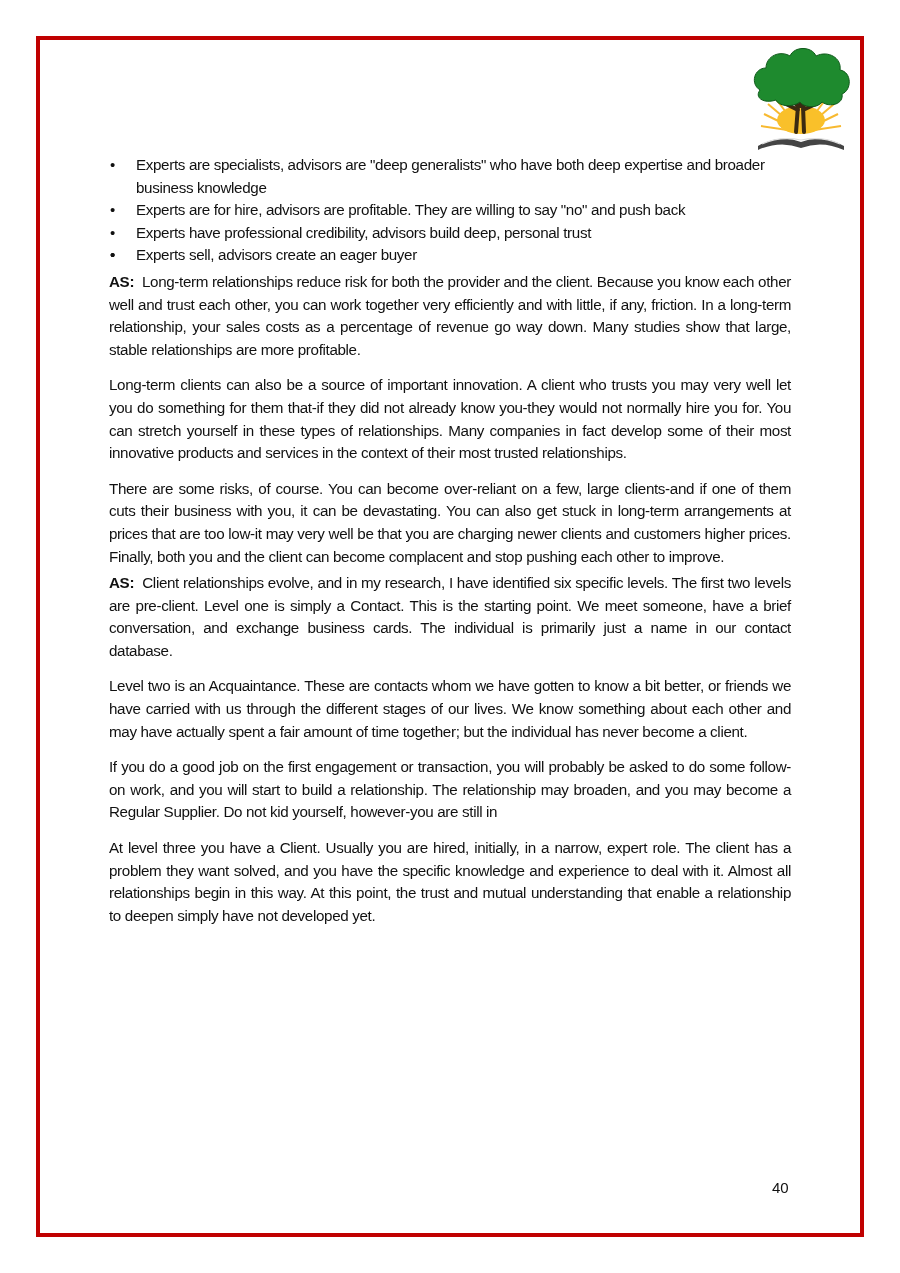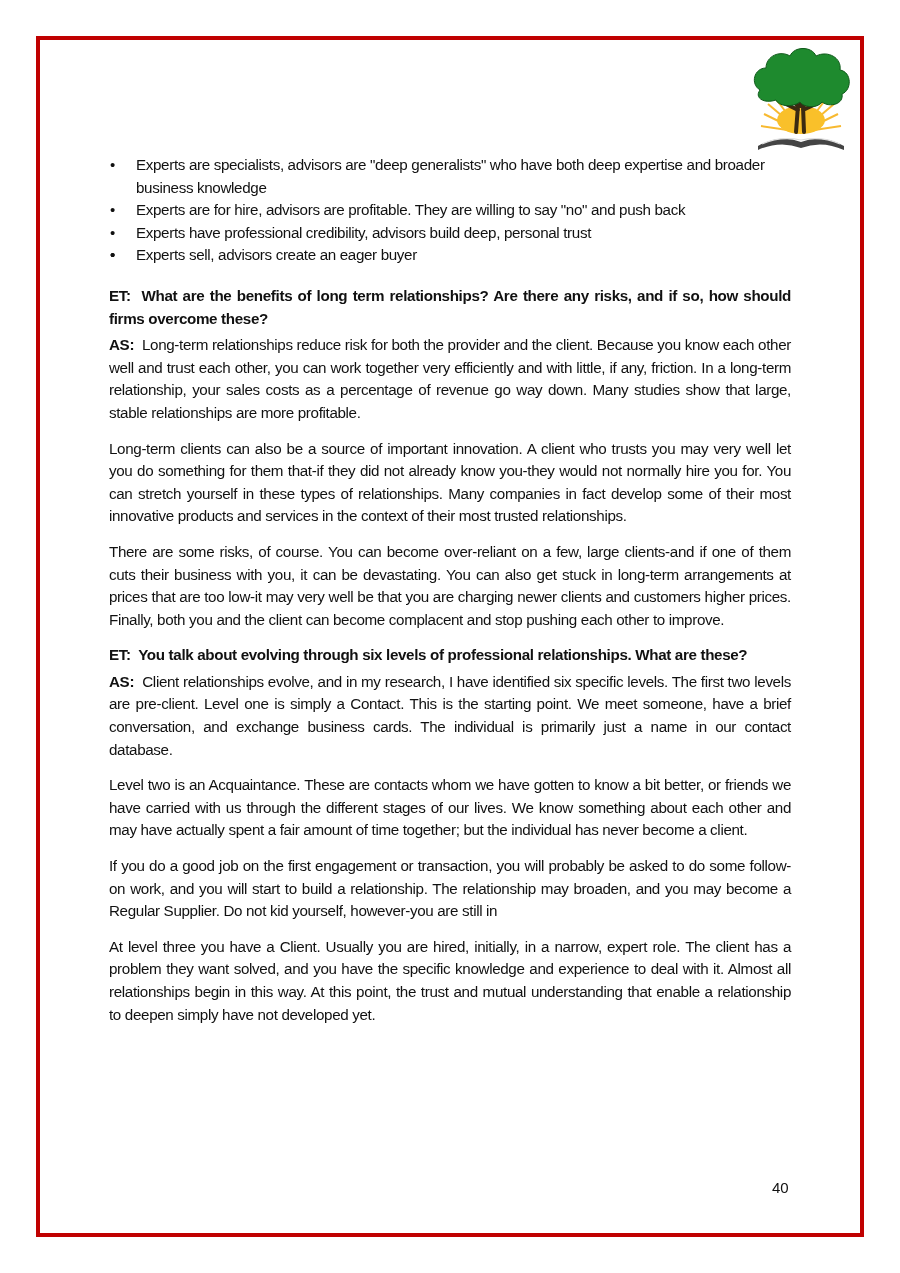--- a/index.html
+++ b/index.html
@@ -57,25 +57,23 @@
 
 <div class="content">
   <ul class="bullets">
     <li><span class="dot">•</span><span>Experts are specialists, advisors are "deep generalists" who have both deep expertise and broader business knowledge</span></li>
     <li><span class="dot">•</span><span>Experts are for hire, advisors are profitable. They are willing to say "no" and push back</span></li>
     <li><span class="dot">•</span><span>Experts have professional credibility, advisors build deep, personal trust</span></li>
     <li><span class="dot">•</span></li>
     <li><span class="dot">•</span><span>Experts sell, advisors create an eager buyer</span></li>
   </ul>
 
-  <p class="q"><span>ET:</span>&nbsp; <span>What are the benefits of long term relationships? Are there any risks, and if so, how should firms overcome these?</span></p>
   <p class="a"><span class="lbl">AS:</span>&nbsp; <span>Long-term relationships reduce risk for both the provider and the client. Because you know each other well and trust each other, you can work together very efficiently and with little, if any, friction. In a long-term relationship, your sales costs as a percentage of revenue go way down. Many studies show that large, stable relationships are more profitable.</span></p>
   <p class="para">Long-term clients can also be a source of important innovation. A client who trusts you may very well let you do something for them that-if they did not already know you-they would not normally hire you for. You can stretch yourself in these types of relationships. Many companies in fact develop some of their most innovative products and services in the context of their most trusted relationships.</p>
   <p class="para">There are some risks, of course. You can become over-reliant on a few, large clients-and if one of them cuts their business with you, it can be devastating. You can also get stuck in long-term arrangements at prices that are too low-it may very well be that you are charging newer clients and customers higher prices. Finally, both you and the client can become complacent and stop pushing each other to improve.</p>
 
-  <p class="q" style="margin-top:13px"><span>ET:</span>&nbsp; <span>You talk about evolving through six levels of professional relationships. What are these?</span></p>
   <p class="a"><span class="lbl">AS:</span>&nbsp; <span>Client relationships evolve, and in my research, I have identified six specific levels. The first two levels are pre-client. Level one is simply a Contact. This is the starting point. We meet someone, have a brief conversation, and exchange business cards. The individual is primarily just a name in our contact database.</span></p>
   <p class="para">Level two is an Acquaintance. These are contacts whom we have gotten to know a bit better, or friends we have carried with us through the different stages of our lives. We know something about each other and may have actually spent a fair amount of time together; but the individual has never become a client.</p>
   <p class="para">If you do a good job on the first engagement or transaction, you will probably be asked to do some follow-on work, and you will start to build a relationship. The relationship may broaden, and you may become a Regular Supplier. Do not kid yourself, however-you are still in</p>
   <p class="para">At level three you have a Client. Usually you are hired, initially, in a narrow, expert role. The client has a problem they want solved, and you have the specific knowledge and experience to deal with it. Almost all relationships begin in this way. At this point, the trust and mutual understanding that enable a relationship to deepen simply have not developed yet.</p>
 </div>
 
 <div class="page-num">40</div>
 
 </body></html>

